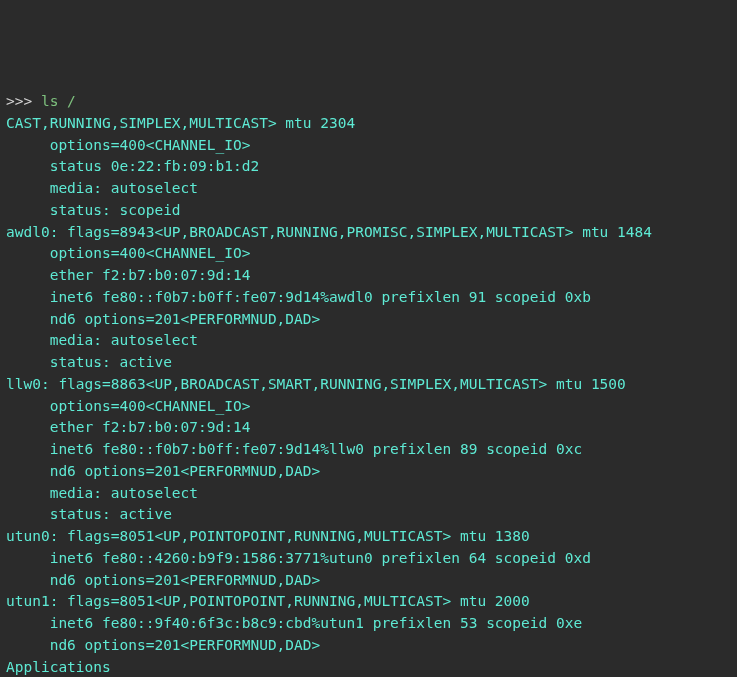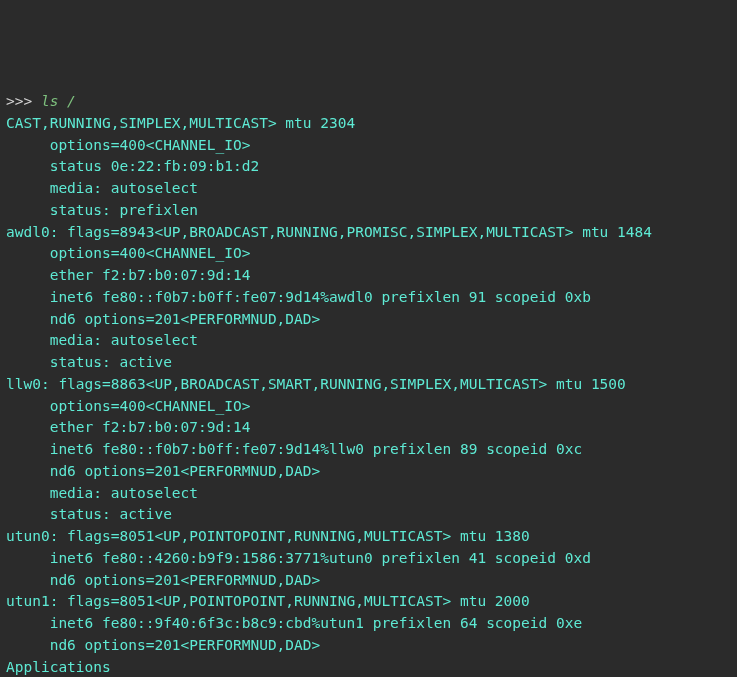--- a/index.html
+++ b/index.html
@@ -17,56 +17,55 @@
       width: 737px;
       height: 677px;
       overflow: hidden;
       white-space: pre;
     }
     .prompt-symbol {
       color: #d4d4d4;
     }
     .command {
       color: #7ec17e;
-      font-style: italic;
       margin-top: 20px;
     }
     .output-line {
       color: #5eead4;
     }
   </style>
 </head>
 <body>
 
 
 
 <div><span><span class="prompt-symbol">&gt;&gt;&gt; </span><span class="command">ls /</span></span>
 <span class="output-line">CAST,RUNNING,SIMPLEX,MULTICAST&gt; mtu 2304</span>
 <span class="output-line">     options=400&lt;CHANNEL_IO&gt;</span>
 <span class="output-line">     status 0e:22:fb:09:b1:d2</span>
 <span class="output-line">     media: autoselect</span>
-<span class="output-line">     status: prefixlen</span>
+<span class="output-line">     status: scopeid</span>
 <span class="output-line">awdl0: flags=8943&lt;UP,BROADCAST,RUNNING,PROMISC,SIMPLEX,MULTICAST&gt; mtu 1484</span>
 <span class="output-line">     options=400&lt;CHANNEL_IO&gt;</span>
 <span class="output-line">     ether f2:b7:b0:07:9d:14</span>
 <span class="output-line">     inet6 fe80::f0b7:b0ff:fe07:9d14%awdl0 prefixlen 91 scopeid 0xb</span>
 <span class="output-line">     nd6 options=201&lt;PERFORMNUD,DAD&gt;</span>
 <span class="output-line">     media: autoselect</span>
 <span class="output-line">     status: active</span>
 <span class="output-line">llw0: flags=8863&lt;UP,BROADCAST,SMART,RUNNING,SIMPLEX,MULTICAST&gt; mtu 1500</span>
 <span class="output-line">     options=400&lt;CHANNEL_IO&gt;</span>
 <span class="output-line">     ether f2:b7:b0:07:9d:14</span>
 <span class="output-line">     inet6 fe80::f0b7:b0ff:fe07:9d14%llw0 prefixlen 89 scopeid 0xc</span>
 <span class="output-line">     nd6 options=201&lt;PERFORMNUD,DAD&gt;</span>
 <span class="output-line">     media: autoselect</span>
 <span class="output-line">     status: active</span>
 <span class="output-line">utun0: flags=8051&lt;UP,POINTOPOINT,RUNNING,MULTICAST&gt; mtu 1380</span>
-<span class="output-line">     inet6 fe80::4260:b9f9:1586:3771%utun0 prefixlen 41 scopeid 0xd</span>
+<span class="output-line">     inet6 fe80::4260:b9f9:1586:3771%utun0 prefixlen 64 scopeid 0xd</span>
 <span class="output-line">     nd6 options=201&lt;PERFORMNUD,DAD&gt;</span>
 <span class="output-line">utun1: flags=8051&lt;UP,POINTOPOINT,RUNNING,MULTICAST&gt; mtu 2000</span>
-<span class="output-line">     inet6 fe80::9f40:6f3c:b8c9:cbd%utun1 prefixlen 64 scopeid 0xe</span>
+<span class="output-line">     inet6 fe80::9f40:6f3c:b8c9:cbd%utun1 prefixlen 53 scopeid 0xe</span>
 <span class="output-line">     nd6 options=201&lt;PERFORMNUD,DAD&gt;</span>
 <span class="output-line">Applications</span>
 
 </div>
 
 
 
 
 </body></html>

